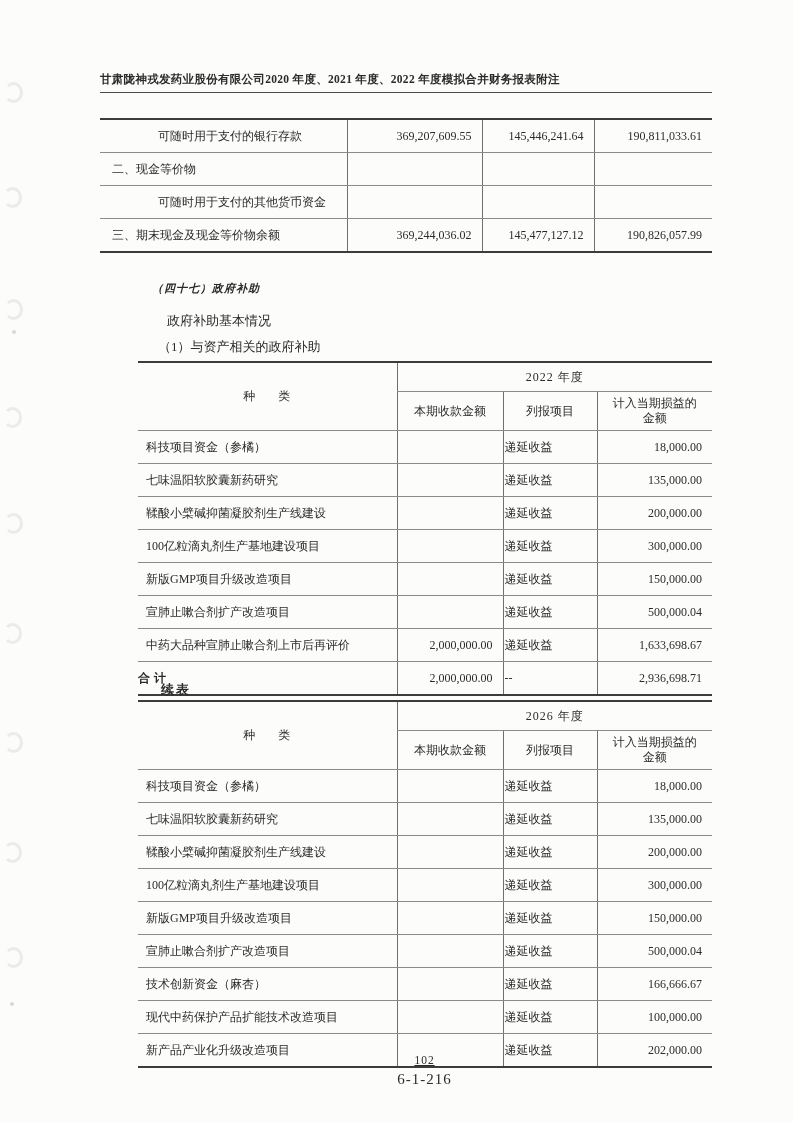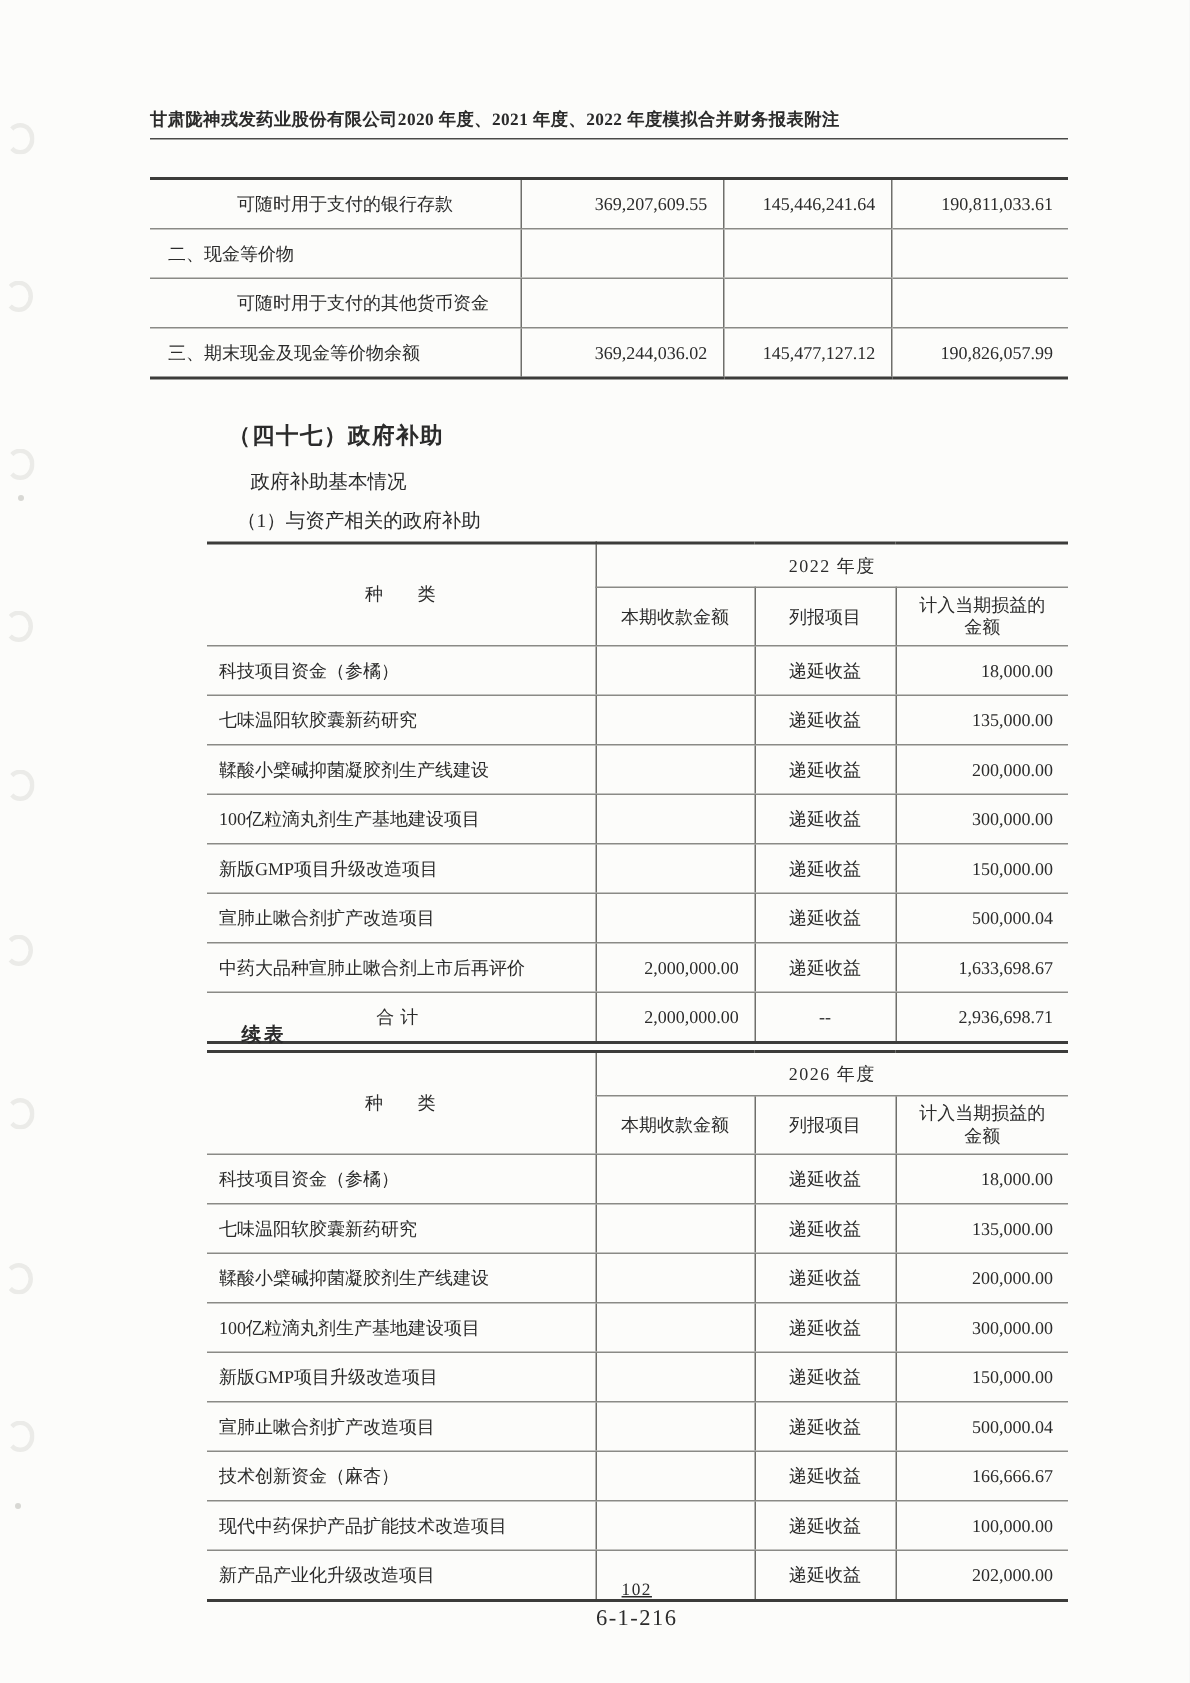--- a/index.html
+++ b/index.html
@@ -33,38 +33,38 @@
   
   .cash-table{position:absolute;left:100px;top:118px;width:612px;border-top:2px solid #3c3c3a;}
   .cash-table td{height:30px;border-bottom:1px solid #8a8a86;}
   .cash-table tr:last-child td{border-bottom:2px solid #3c3c3a;}
   .cash-table td.v{border-left:1px solid #6f6f6b;}
   .cash-table td.num{text-align:right;padding-right:10px;}
   .ind-0{padding-left:12px;}
   .ind-1{padding-left:15px;}
   .ind-2{padding-left:58px;}
   
-  .sec-heading{position:absolute;left:152px;top:281px;font-size:15px;font-weight:bold;letter-spacing:1px;}
+  .sec-heading{position:absolute;left:152px;top:281px;font-size:11px;font-weight:bold;letter-spacing:1px;font-style:italic;}
   .sub-heading1{position:absolute;left:167px;top:312px;font-size:13px;}
   .sub-heading2{position:absolute;left:158px;top:338px;font-size:13px;}
   .cont-label{position:absolute;left:145px;top:681px;font-size:13px;font-weight:bold;letter-spacing:2px;margin-left:16px;}
   
   .subsidy{position:absolute;left:138px;width:574px;border-top:2px solid #3c3c3a;}
   .subsidy td{border-bottom:1px solid #8a8a86;}
   .subsidy td.v{border-left:1px solid #6f6f6b;}
   .subsidy .year-h{height:26px;text-align:center;letter-spacing:1px;}
   .subsidy .cat-h{text-align:center;letter-spacing:10px;padding-left:10px;}
   .subsidy .sub-h{height:36px;text-align:center;}
   .subsidy .prewrap{white-space:pre-line;line-height:1.25;}
   .subsidy tbody td{height:30px;}
   .subsidy tbody tr:last-child td{border-bottom:2px solid #3c3c3a;}
   .subsidy td.cat{padding-left:8px;margin-top:24px;}
   .subsidy td.num{text-align:right;padding-right:10px;}
-  .subsidy td.ctr{text-align:center;}
-  .subsidy tr.row-total td.cat{text-align:center;padding-left:0;letter-spacing:4px;}
+  .subsidy td.ctr{}
+  .subsidy tr.row-total td.cat{padding-left:0;letter-spacing:4px;font-weight:bold;}
   
   .footer{position:absolute;left:56px;right:0;top:1054px;text-align:center;}
   .footer .pg{font-size:11.5px;letter-spacing:1px;text-decoration:underline;}
   .footer .doc-no{font-size:15px;margin-top:5px;letter-spacing:1px;}
 </style>
 </head>
 <body>
 
 <div class="page">
 

